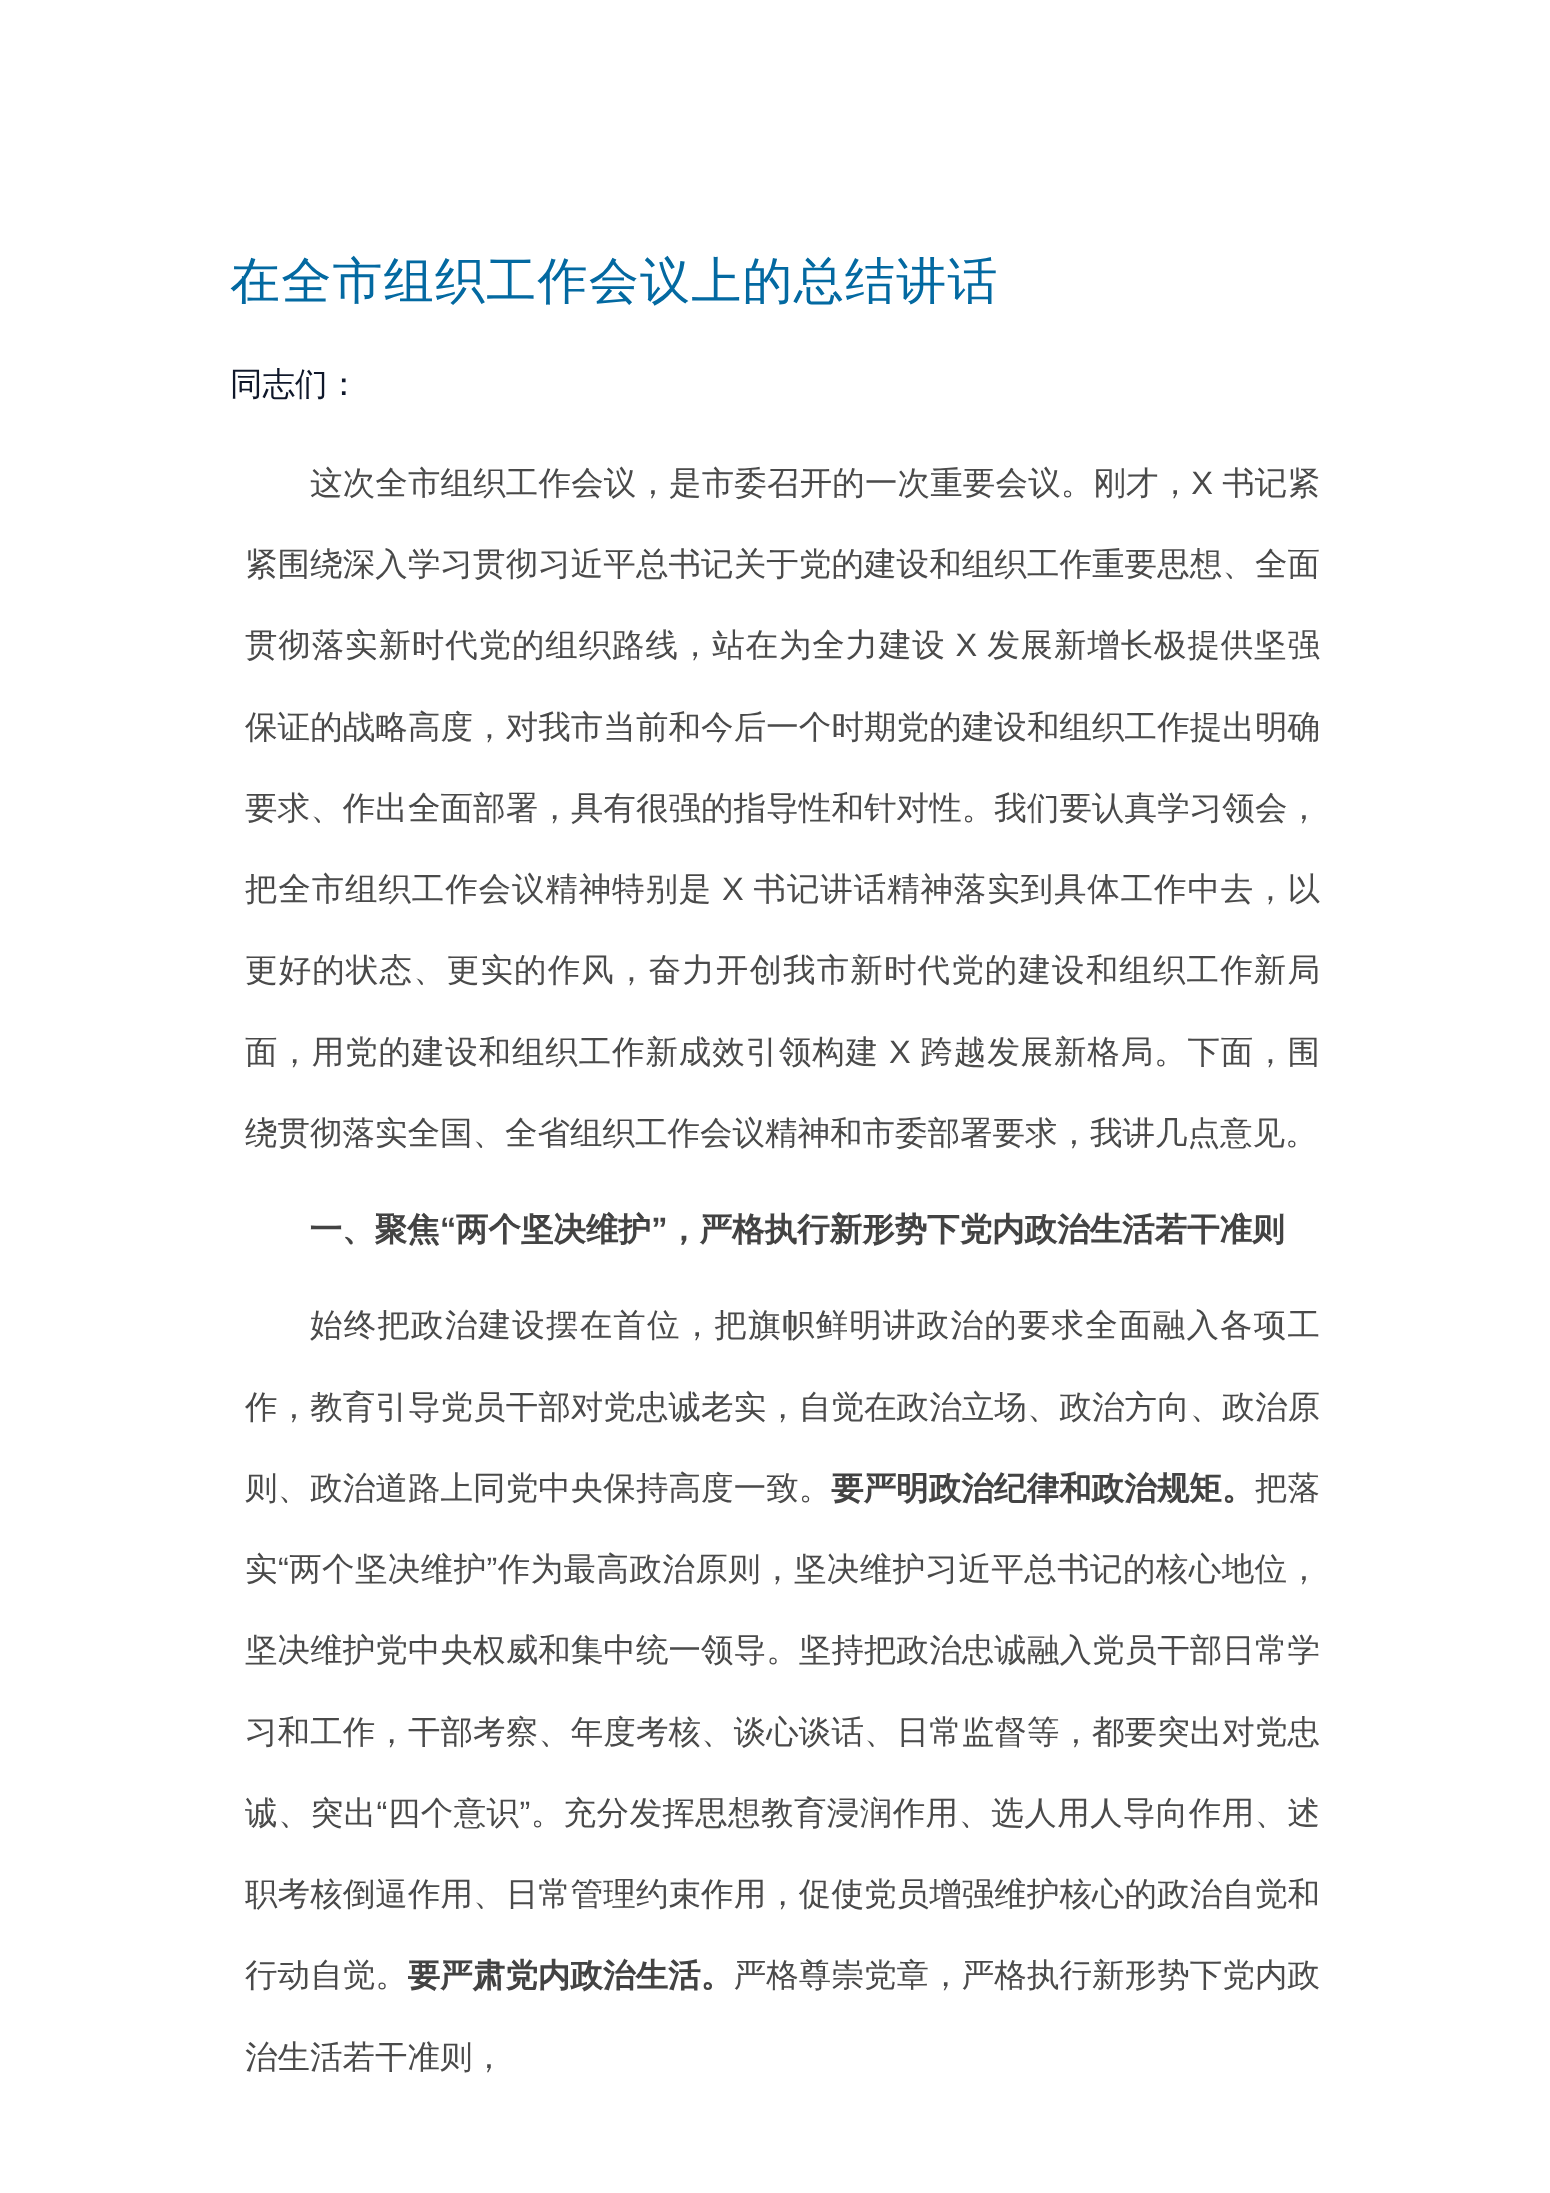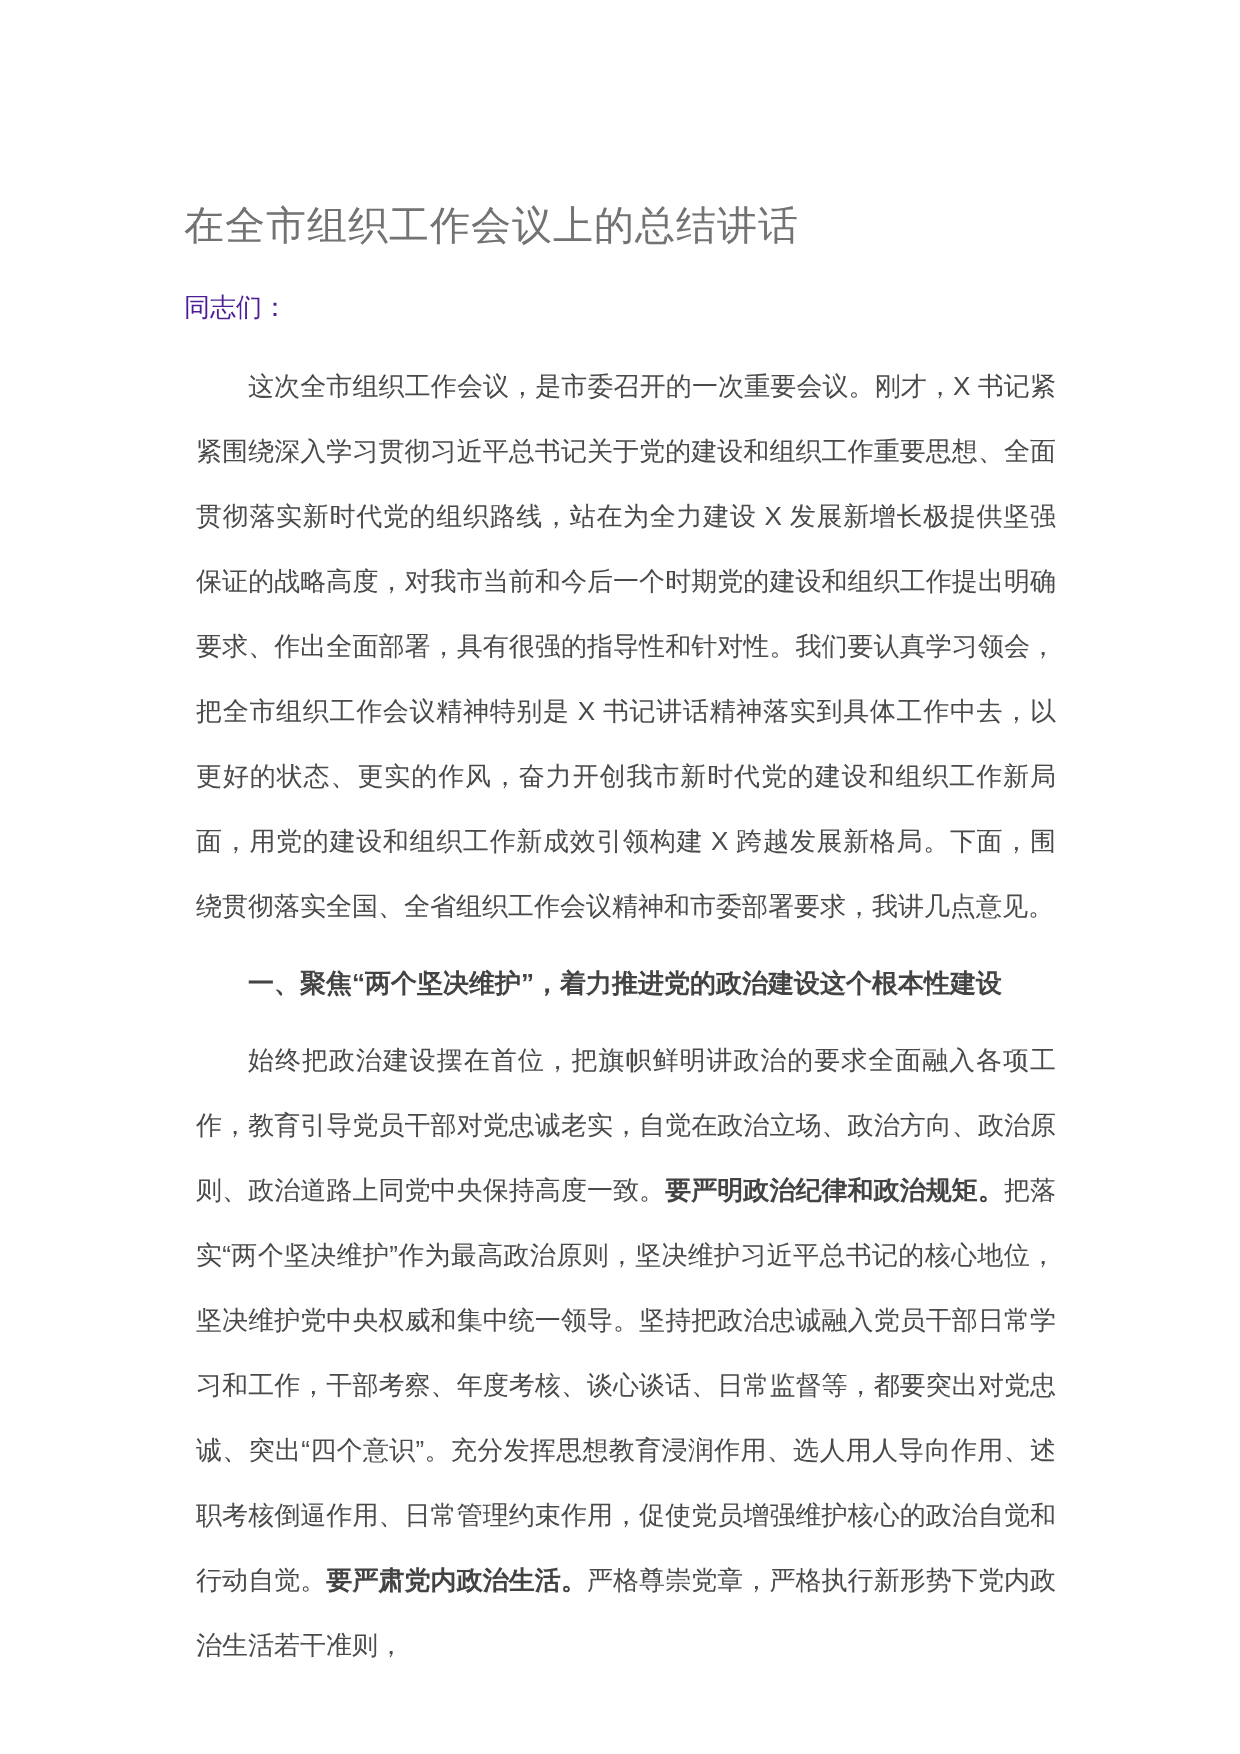--- a/index.html
+++ b/index.html
@@ -22,28 +22,28 @@
     position: absolute;
     left: 184px;
     top: 0;
     width: 884px;
   }
   .doc-title {
     margin: 201px 0 26px 0;
     font-size: 40px;
     line-height: 48px;
     font-weight: normal;
-    color: #737373;
+    color: #0369a1;
     letter-spacing: 1px;
   }
   .salutation {
     margin: 0;
     font-size: 26px;
     line-height: 65px;
-    color: #4c1d95;
+    color: #0f172a;
   }
   .para {
     margin: 12px;
     font-size: 26px;
     line-height: 65px;
     color: #4a4a4a;
     text-indent: 52px;
     text-align: justify;
     word-break: break-all;
     overflow-wrap: break-word;
@@ -63,17 +63,17 @@
 </style>
 </head>
 <body style="color: rgb(74, 74, 74);">
 
 <div class="page" style="background: rgb(255, 255, 255);">
   <div class="content">
     <h1 class="doc-title">在全市组织工作会议上的总结讲话</h1>
     <p class="salutation">同志们：</p>
     <div id="paragraphs">
         <p class="para first"><span>这次全市组织工作会议，是市委召开的一次重要会议。刚才，X 书记紧紧围绕深入学习贯彻习近平总书记关于党的建设和组织工作重要思想、全面贯彻落实新时代党的组织路线，站在为全力建设 X 发展新增长极提供坚强保证的战略高度，对我市当前和今后一个时期党的建设和组织工作提出明确要求、作出全面部署，具有很强的指导性和针对性。我们要认真学习领会，把全市组织工作会议精神特别是 X 书记讲话精神落实到具体工作中去，以更好的状态、更实的作风，奋力开创我市新时代党的建设和组织工作新局面，用党的建设和组织工作新成效引领构建 X 跨越发展新格局。下面，围绕贯彻落实全国、全省组织工作会议精神和市委部署要求，我讲几点意见。</span></p>
-        <p class="para heading"><span class="bold">一、聚焦“两个坚决维护”，着力推进党的政治建设这个根本性建设</span></p>
+        <p class="para heading"><span class="bold">一、聚焦“两个坚决维护”，严格执行新形势下党内政治生活若干准则</span></p>
         <p class="para"><span>始终把政治建设摆在首位，把旗帜鲜明讲政治的要求全面融入各项工作，教育引导党员干部对党忠诚老实，自觉在政治立场、政治方向、政治原则、政治道路上同党中央保持高度一致。</span><span class="bold">要严明政治纪律和政治规矩。</span><span>把落实“两个坚决维护”作为最高政治原则，坚决维护习近平总书记的核心地位，坚决维护党中央权威和集中统一领导。坚持把政治忠诚融入党员干部日常学习和工作，干部考察、年度考核、谈心谈话、日常监督等，都要突出对党忠诚、突出“四个意识”。充分发挥思想教育浸润作用、选人用人导向作用、述职考核倒逼作用、日常管理约束作用，促使党员增强维护核心的政治自觉和行动自觉。</span><span class="bold">要严肃党内政治生活。</span><span>严格尊崇党章，严格执行新形势下党内政治生活若干准则，</span></p>
       </div>
   </div>
 </div>
 
 </body></html>

